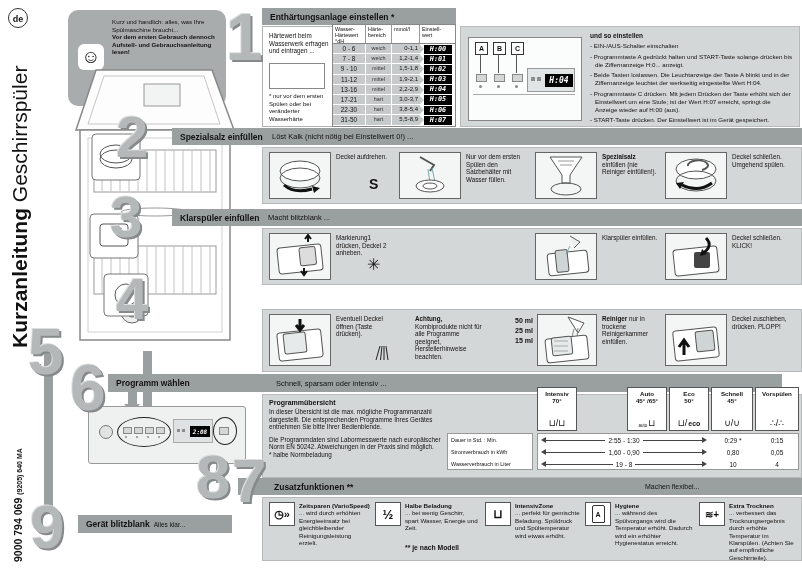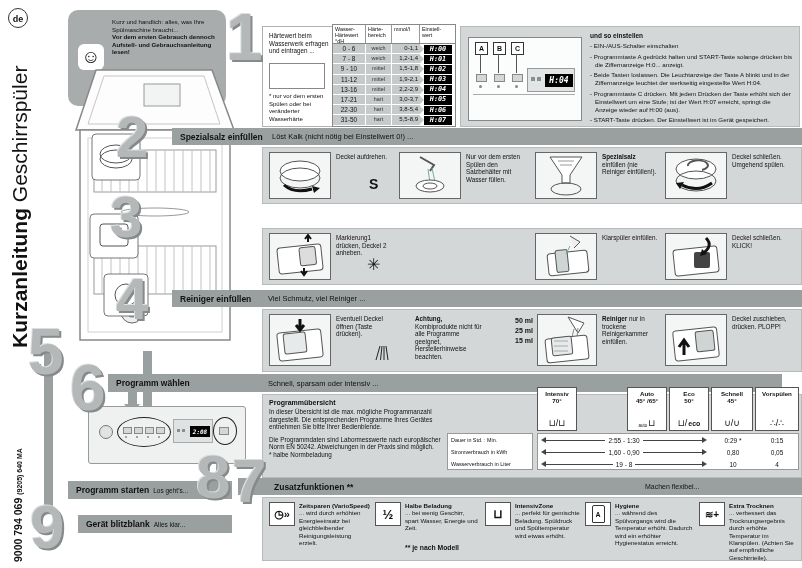--- a/index.html
+++ b/index.html
@@ -122,20 +122,23 @@
   <div class="digit" style="left:226px;top:4px;font-size:66px">1</div>
   <div class="digit" style="left:116px;top:108px;font-size:58px">2</div>
   <div class="digit" style="left:110px;top:188px;font-size:58px">3</div>
   <div class="digit" style="left:116px;top:270px;font-size:58px">4</div>
   <div class="digit" style="left:28px;top:320px;font-size:64px">5</div>
   <div class="digit" style="left:70px;top:356px;font-size:64px">6</div>
   <div class="digit" style="left:232px;top:450px;font-size:62px">7</div>
   <div class="digit" style="left:196px;top:446px;font-size:62px">8</div>
   <div class="digit" style="left:30px;top:496px;font-size:62px">9</div>
 
+  <div class="bar" style="left:262px;top:8px;width:194px;height:17px">
+    <span class="b">Enthärtungsanlage einstellen *</span>
+  </div>
   <div class="abs" style="left:262px;top:26px;width:194px;height:101px;background:#fff;border:1px solid #aeb2b2;box-sizing:border-box;z-index:1">
     <div class="cap" style="left:6px;top:5px;width:62px">Härtewert beim Wasserwerk erfragen und eintragen ...</div>
     <div class="abs" style="left:6px;top:36px;width:54px;height:24px;background:#fff;border:1px solid #888"></div>
     <div class="cap" style="left:6px;top:66px;width:60px;font-size:6px">* nur vor dem ersten Spülen oder bei veränderter Wasserhärte</div>
   </div>
   <div class="htable">
     <div class="hhead">
       <div class="hh" style="width:33px">Wasser-Härtewert °dH</div>
       <div class="hh" style="width:26px">Härte-bereich</div>
       <div class="hh" style="width:28px">mmol/l</div>
@@ -268,20 +271,24 @@
           <ellipse cx="30" cy="16" rx="20" ry="10" fill="#fff" stroke="#555"></ellipse>
           <path d="M22 13 a10 5 0 1 1 14 4" fill="none" stroke="#555" stroke-width="2"></path>
           <ellipse cx="30" cy="28" rx="20" ry="10" fill="none" stroke="#555"></ellipse>
           <path d="M46 30 q-14 10 -30 2" fill="none" stroke="#111" stroke-width="3"></path>
           <path d="M14 36 l-4 -6 8 -1 z" fill="#111"></path>
         </svg>
     </div>
     <div class="cap" style="left:469px;top:5px;width:64px">Deckel schließen. Umgehend spülen.</div>
   </div>
 
+  <div class="bar" style="left:172px;top:209px;width:630px;height:17px;padding:0">
+    <span class="b abs" style="left:8px">Klarspüler einfüllen</span>
+    <span class="s abs" style="left:96px">Macht blitzblank ...</span>
+  </div>
   <div class="panel" style="left:262px;top:228px;width:540px;height:57px">
     <div class="imgbox" style="left:6px;top:4px;width:62px;height:47px">
       <svg width="60" height="45" viewBox="0 0 60 45">
           <rect x="8" y="12" width="44" height="26" rx="3" fill="#fff" stroke="#555" transform="rotate(-6 30 25)"></rect>
           <rect x="30" y="14" width="16" height="18" rx="2" fill="#ddd" stroke="#555" transform="rotate(-6 30 25)"></rect>
           <path d="M38 8 l0 -6 M35 5 l3 -4 3 4" stroke="#111" fill="none" stroke-width="2"></path>
           <path d="M34 40 l0 -6 M31 37 l3 4 3 -4" stroke="#111" fill="none" stroke-width="2"></path>
         </svg>
     </div>
     <div class="cap" style="left:73px;top:5px;width:58px">Markierung1 drücken, Deckel 2 anheben.</div>
@@ -299,24 +306,20 @@
       <svg width="60" height="45" viewBox="0 0 60 45">
           <rect x="8" y="14" width="44" height="26" rx="3" fill="#fff" stroke="#555" transform="rotate(-6 30 27)"></rect>
           <rect x="28" y="18" width="16" height="16" rx="2" fill="#444"></rect>
           <path d="M40 4 q8 8 -4 16" fill="none" stroke="#111" stroke-width="3"></path>
           <path d="M34 22 l2 -7 5 5 z" fill="#111"></path>
         </svg>
     </div>
     <div class="cap" style="left:469px;top:5px;width:64px">Deckel schließen. KLICK!</div>
   </div>
 
-  <div class="bar" style="left:172px;top:290px;width:630px;height:17px;padding:0">
-    <span class="b abs" style="left:8px">Reiniger einfüllen</span>
-    <span class="s abs" style="left:96px">Viel Schmutz, viel Reiniger ...</span>
-  </div>
   <div class="panel" style="left:262px;top:309px;width:540px;height:63px">
     <div class="imgbox" style="left:6px;top:4px;width:62px;height:52px">
       <svg width="60" height="50" viewBox="0 0 60 50">
           <rect x="8" y="16" width="44" height="28" rx="3" fill="#fff" stroke="#555" transform="rotate(-6 30 30)"></rect>
           <rect x="14" y="18" width="22" height="20" rx="2" fill="#e7eaea" stroke="#555" transform="rotate(-6 25 28)"></rect>
           <path d="M30 4 l0 10 M26 10 l4 5 4 -5" stroke="#111" fill="none" stroke-width="3"></path>
         </svg>
     </div>
     <div class="cap" style="left:73px;top:5px;width:56px">Eventuell Deckel öffnen (Taste drücken).</div>
     <svg class="abs" style="left:110px;top:34px" width="18" height="18" viewBox="0 0 18 18">
@@ -365,21 +368,21 @@
       <div class="abs" style="left:3px;top:9px;width:3px;height:3px;background:#8a8e8e"></div>
       <div class="abs" style="left:8px;top:9px;width:3px;height:3px;background:#8a8e8e"></div>
     </div>
     <div class="btn" style="left:130px;top:20px;width:8px;height:6px"></div>
     <div class="oval" style="left:124px;top:10px;width:22px;height:26px"></div>
   </div>
 
   <div class="bar" style="left:108px;top:374px;width:674px;height:18px;padding:0">
     <span class="b abs" style="left:8px">Programm wählen</span>
     <span class="s abs" style="left:160px"></span>
-    <span class="s abs" style="left:160px">Schnell, sparsam oder intensiv ...</span>
+    <span class="s abs" style="left:168px">Schnell, sparsam oder intensiv ...</span>
   </div>
   <div class="panel" style="left:262px;top:394px;width:540px;height:84px">
     <div class="abs" style="left:6px;top:4px;width:180px">
       <div style="font-size:7px;font-weight:bold;margin-bottom:2px">Programmübersicht</div>
       <div style="font-size:6.3px;line-height:7.6px">In dieser Übersicht ist die max. mögliche Programmanzahl dargestellt. Die entsprechenden Programme Ihres Gerätes entnehmen Sie bitte Ihrer Bedienblende.</div>
       <div style="font-size:6.3px;line-height:7.6px;margin-top:5px">Die Programmdaten sind Labormesswerte nach europäischer Norm EN 50242. Abweichungen in der Praxis sind möglich.</div>
       <div style="font-size:6.3px;line-height:7.6px">* halbe Normbeladung</div>
     </div>
   </div>
 
@@ -482,22 +485,18 @@
     <div class="zicon" style="left:322px;top:4px">
         <span class="bottle">A</span>
       </div>
     <div class="ztext" style="left:352px;top:4px;width:80px"><b>Hygiene</b><span>... während des Spülvorgangs wird die Temperatur erhöht. Dadurch wird ein erhöhter Hygienestatus erreicht.</span></div>
     <div class="zicon" style="left:436px;top:4px;font-size:10px">
         <span>≋+</span>
       </div>
     <div class="ztext" style="left:466px;top:4px;width:70px"><b>Extra Trocknen</b><span>... verbessert das Trocknungsergebnis durch erhöhte Temperatur im Klarspülen. (Achten Sie auf empfindliche Geschirrteile).</span></div>
   </div>
 
-  <div class="bar" style="left:68px;top:481px;width:164px;height:18px">
-    <span class="b">Programm starten</span>
-    <span class="s" style="font-size:6.5px;margin-left:4px">Los geht's...</span>
-  </div>
   <div class="bar" style="left:78px;top:515px;width:154px;height:18px">
     <span class="b">Gerät blitzblank</span>
     <span class="s" style="font-size:6.5px;margin-left:4px">Alles klar...</span>
   </div>
 
 </div>
 
 </body></html>

